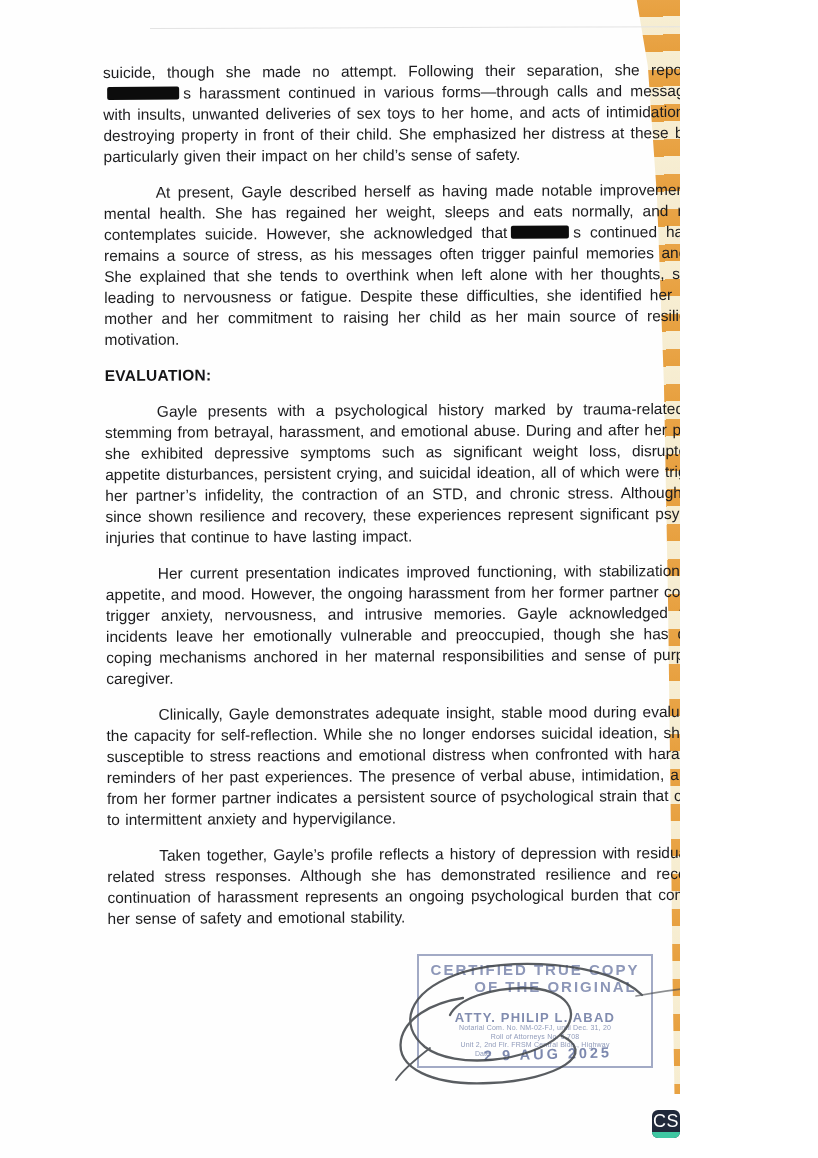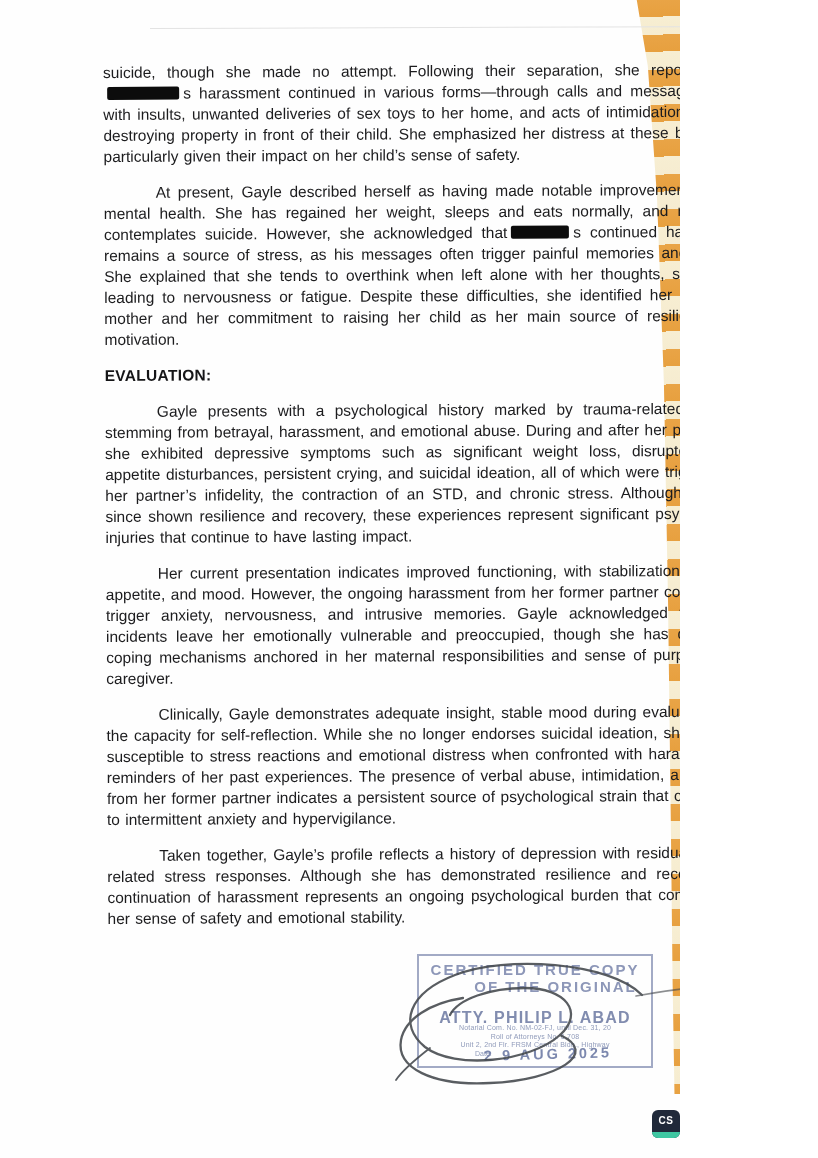--- a/index.html
+++ b/index.html
@@ -41,21 +41,21 @@
   .stamp{
     position:absolute;left:417px;top:954px;width:236px;height:114px;
     border:2px solid rgba(122,134,172,.7);color:#8d99bd;text-align:center;
     box-sizing:border-box;
   }
   .stamp-title{
     font-size:15px;font-weight:bold;letter-spacing:2px;color:rgba(125,137,174,.88);
     margin-top:5px;line-height:17px;
   }
   .stamp-attorney{
-    font-size:16px;font-weight:bold;letter-spacing:1.2px;
+    font-size:13px;font-weight:bold;letter-spacing:1.2px;
     color:rgba(118,130,168,.92);margin-top:16px;line-height:13px;
   }
   .stamp-small{font-size:7px;line-height:8.5px;color:rgba(125,137,174,.85);letter-spacing:.2px;}
   .stamp-date-label{
     position:absolute;left:56px;bottom:9px;font-size:7px;color:rgba(125,137,174,.85);
   }
   .stamp-date{
     position:absolute;left:34px;bottom:4px;width:190px;
     font-size:14.5px;font-weight:bold;letter-spacing:3px;
     color:rgba(110,123,165,.9);transform:rotate(-1.5deg);text-align:center;
@@ -67,21 +67,21 @@
   .ink-overlay{position:absolute;left:0;top:0;pointer-events:none;}
   
   .footer{
     position:absolute;left:652px;top:1110px;display:flex;align-items:center;
   }
   .cs-icon{
     position:relative;width:28px;height:28px;border-radius:6px;background:#20293a;
     display:flex;align-items:flex-start;justify-content:center;overflow:hidden;flex:0 0 auto;
   }
   .cs-icon-label{
-    color:#ffffff;font-weight:bold;font-size:10px;line-height:22px;letter-spacing:.5px;
+    color:#ffffff;font-weight:normal;font-size:18px;line-height:22px;letter-spacing:.5px;
   }
   .cs-teal{position:absolute;left:0;bottom:0;width:100%;height:6px;background:#3fc7a2;}
   .cs-text{
     font-family:"Liberation Serif","DejaVu Serif",serif;font-size:24px;color:#333336;
     margin-left:8px;white-space:nowrap;
   }
 </style>
 </head>
 <body>
 

